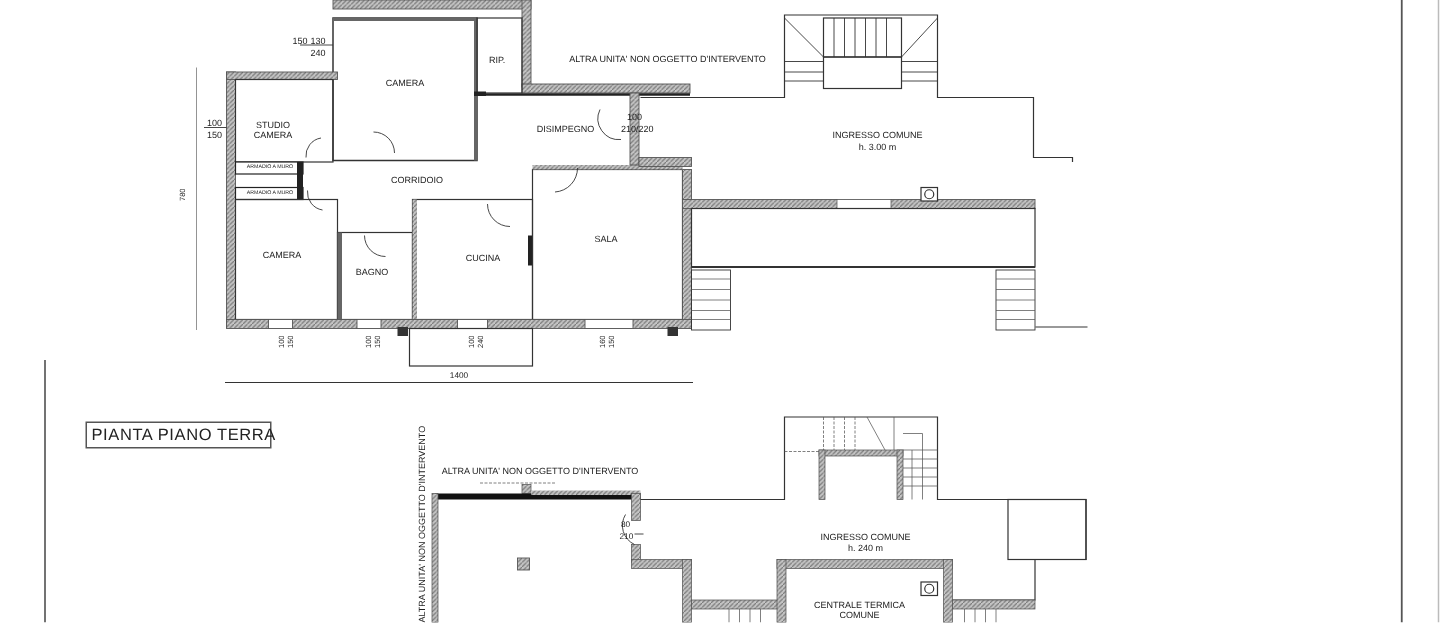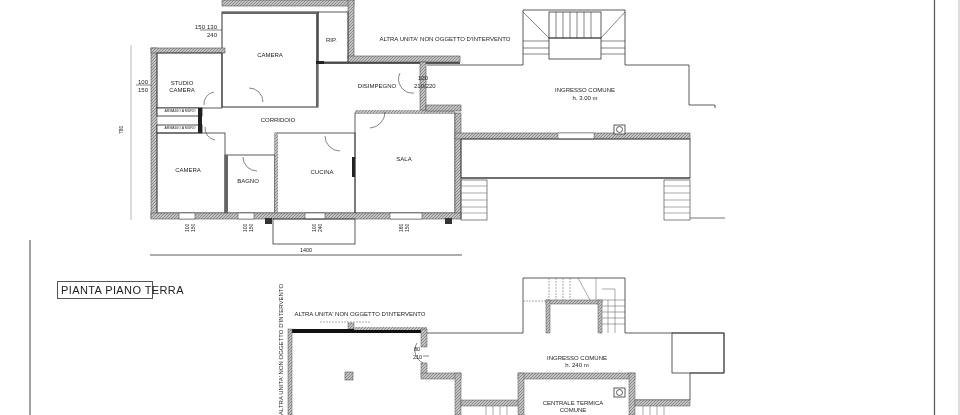--- a/index.html
+++ b/index.html
@@ -1,19 +1,19 @@
 <!DOCTYPE html>
 <html><head>
 <meta charset="utf-8">
 <style>
   html, body { margin:0; padding:0; background:#ffffff; }
   body { width:960px; height:415px; overflow:hidden; position:relative; font-family:"Liberation Sans", sans-serif; }
   svg { position:absolute; left:0; top:0; }
   .lbl { font-family:"Liberation Sans Narrow","Liberation Sans", sans-serif; fill:#222; }
-  .title-box { position:absolute; left:57px; top:281px; width:96px; height:18px; border:1px solid #555; box-sizing:border-box; font-size:11px; color:#222; line-height:16px; padding-left:3px; letter-spacing:0.4px; white-space:nowrap; }
+  .title-box { position:absolute; left:57px; top:281px; width:124px; height:18px; border:1px solid #555; box-sizing:border-box; font-size:11px; color:#222; line-height:16px; padding-left:3px; letter-spacing:0.4px; white-space:nowrap; }
 </style>
 </head>
 <body>
 
 <svg width="960" height="415" viewBox="0 0 960 415" xmlns="http://www.w3.org/2000/svg">
   <defs>
     <pattern id="hatch" width="3" height="3" patternUnits="userSpaceOnUse">
       <rect width="3" height="3" fill="#c4c4c4"></rect>
       <path d="M0,3 L3,0" stroke="#7a7a7a" stroke-width="0.8"></path>
     </pattern>

